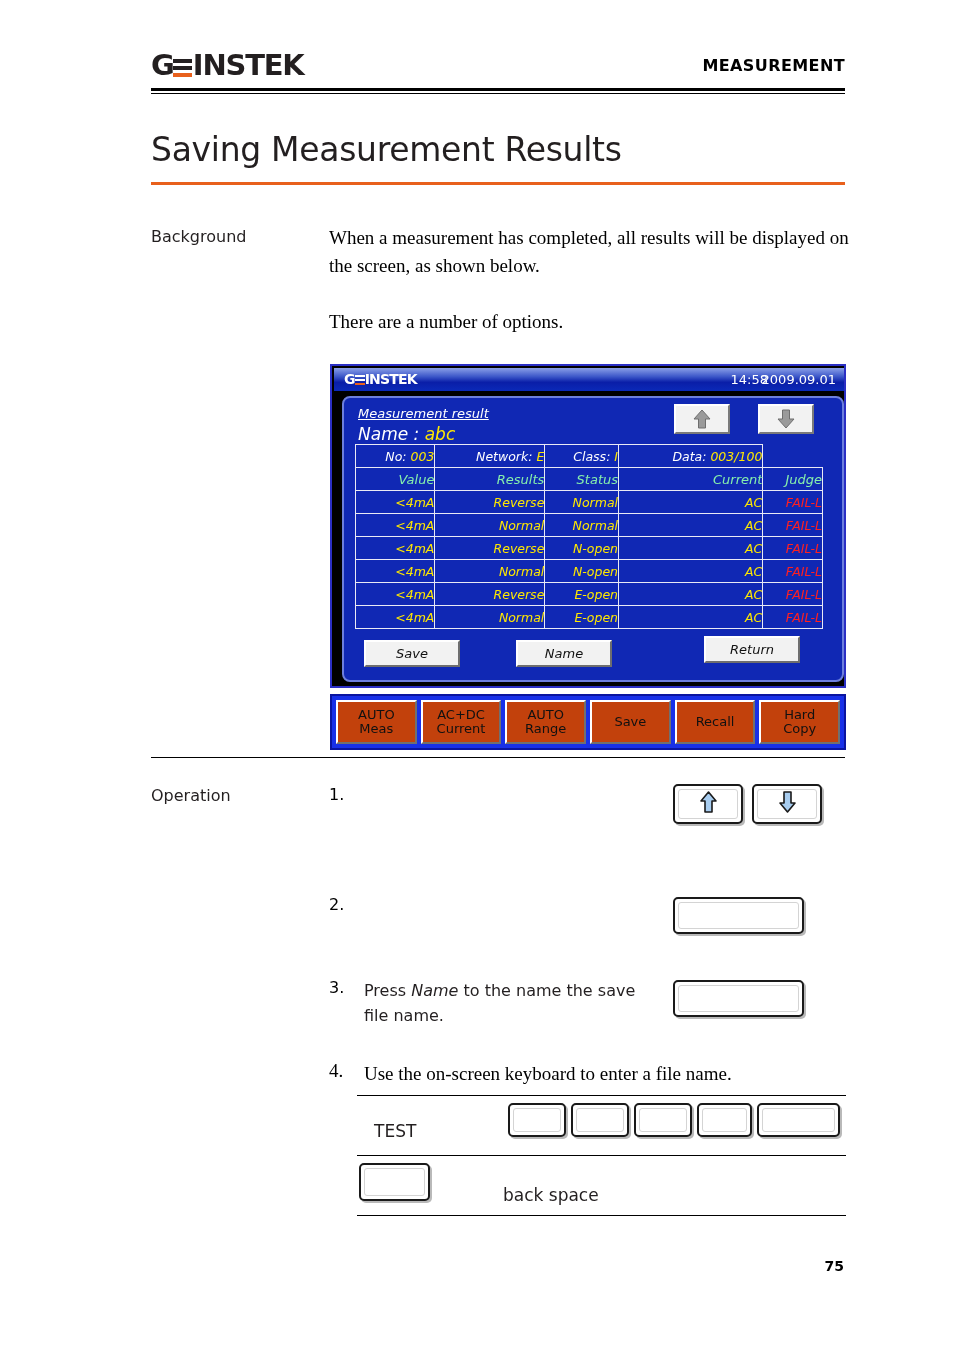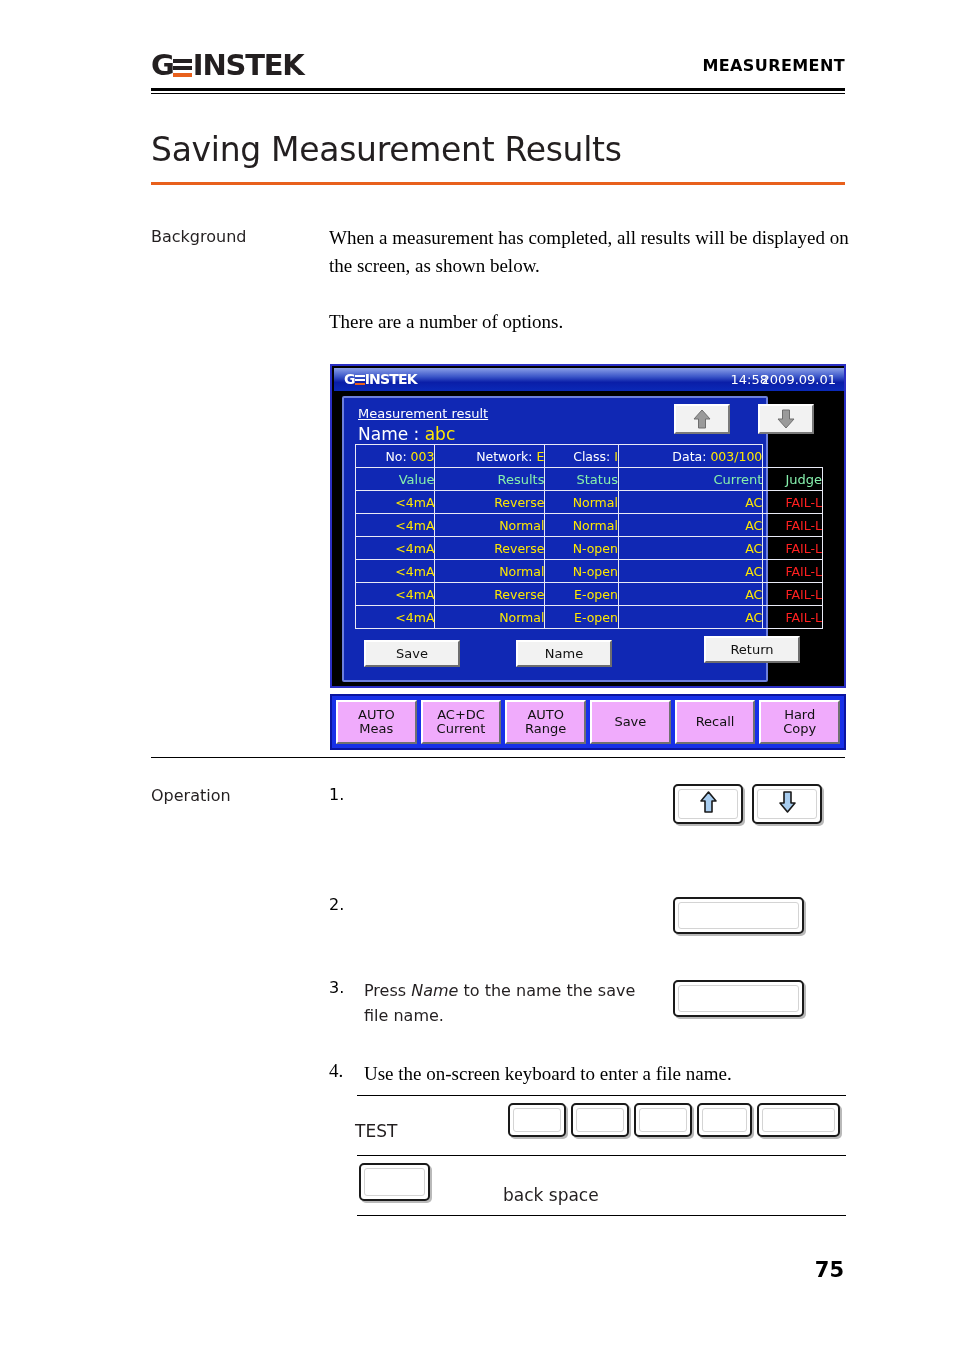--- a/index.html
+++ b/index.html
@@ -188,26 +188,27 @@
     top: 4px;
     font-family: "DejaVu Sans", sans-serif;
     font-size: 13px;
     color: #ffffff;
   }
 
   #lcd-panel {
     position: absolute;
     left: 10px;
     top: 30px;
-    width: 426px;
+    width: 502px;
     height: 286px;
     background: #1028b4;
     border: 2px solid #6d7fdd;
-    border-radius: 2px;
+    border-radius: 8px;
     box-sizing: border-box;
+    font-style: italic;
   }
   #lcd-heading {
     position: absolute;
     left: 14px;
     top: 8px;
     font-family: "DejaVu Sans", sans-serif;
     font-size: 13px;
     color: #ffffff;
     text-decoration: underline;
   }
@@ -289,21 +290,21 @@
     border: 2px solid #0a14a0;
     box-sizing: border-box;
     display: flex;
     align-items: center;
     padding: 0 4px;
     gap: 4px;
   }
   .fkey {
     flex: 1;
     height: 44px;
-    background: #f0abfc;
+    background: #c2410c;
     border: 2px solid #ffffff;
     border-right-color: #707070;
     border-bottom-color: #707070;
     box-sizing: border-box;
     font-family: "DejaVu Sans", sans-serif;
     font-size: 13px;
     line-height: 14px;
     color: #111;
     display: flex;
     flex-direction: column;
@@ -380,21 +381,21 @@
 
   #kb-k1 { left: 508px; top: 1103px; width: 58px; height: 34px; }
   #kb-k2 { left: 571px; top: 1103px; width: 58px; height: 34px; }
   #kb-k3 { left: 634px; top: 1103px; width: 58px; height: 34px; }
   #kb-k4 { left: 697px; top: 1103px; width: 55px; height: 34px; }
   #kb-k5 { left: 757px; top: 1103px; width: 83px; height: 34px; }
   #kb-back { left: 359px; top: 1163px; width: 71px; height: 38px; }
 
   #test-label {
     position: absolute;
-    left: 355px;
+    left: 374px;
     top: 1121px;
     font-family: "DejaVu Sans", sans-serif;
     font-size: 17px;
     color: #231f20;
   }
   #backspace-label {
     position: absolute;
     left: 503px;
     top: 1185px;
     font-family: "DejaVu Sans", sans-serif;
@@ -412,21 +413,21 @@
   #sub-rule-2 { top: 1155px; }
   #sub-rule-3 { top: 1215px; }
 
   
   #page-number {
     position: absolute;
     right: 110px;
     top: 1258px;
     font-family: "DejaVu Sans", sans-serif;
     font-weight: bold;
-    font-size: 21px;
+    font-size: 14px;
     color: #000;
   }
 </style>
 </head>
 <body>
 
 <div id="header">
   <div class="logo"><span class="gw">G</span><span class="wsym"><span class="bar b1"></span><span class="bar b2"></span><span class="bar b3"></span></span><span>INSTEK</span></div>
   <div class="chapter-title">MEASUREMENT</div>
 </div>

